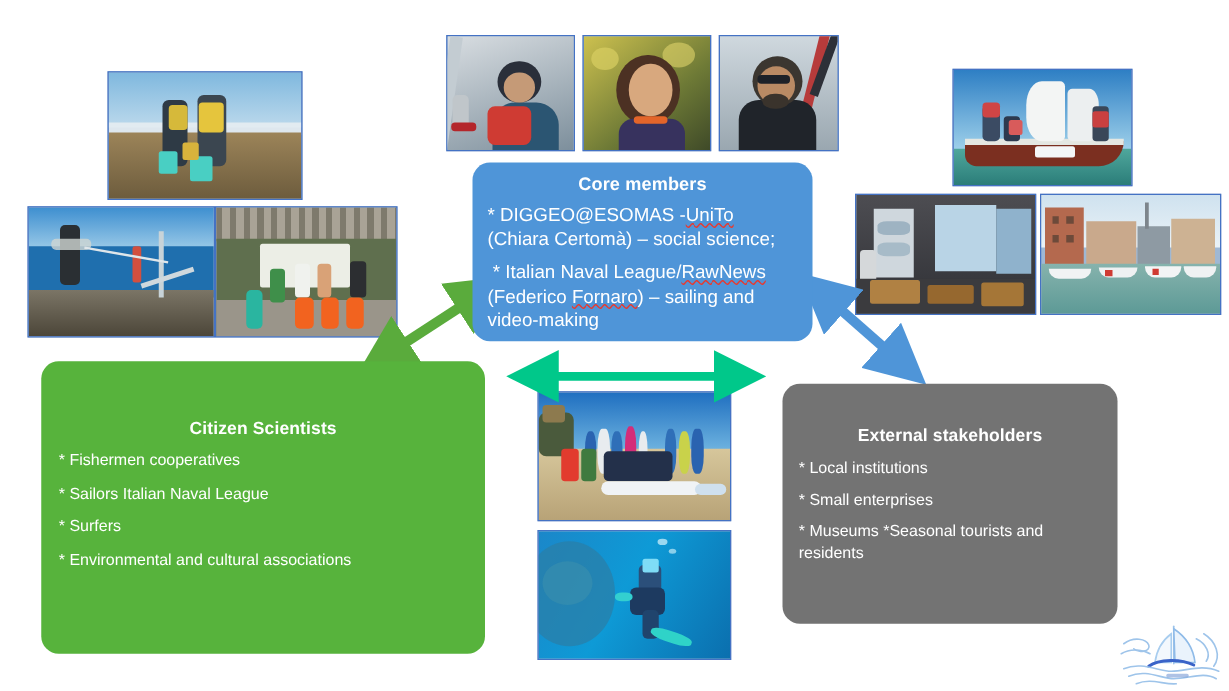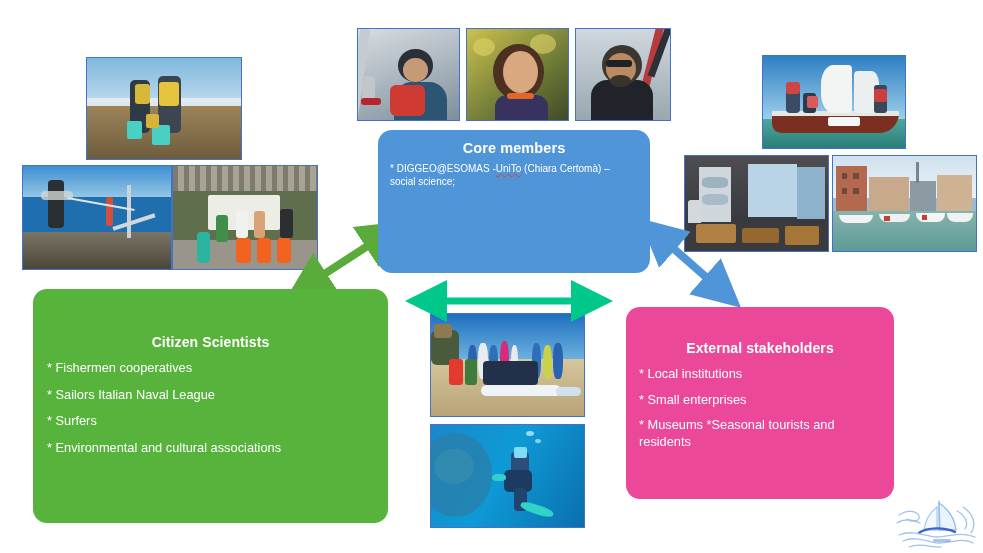--- a/index.html
+++ b/index.html
@@ -44,33 +44,33 @@
     font-size:12.6px;
     line-height:1.30;
   }
 
   #core-members-box{
     left:378px;top:130px;width:272px;height:143px;
     background:#4f95d8;
     padding:9px 12px 0 12px;
   }
   #core-members-box .title{font-size:14.5px;margin:1px 0 7px 0;}
-  #core-members-box .line{margin-bottom:7px;font-size:10px;line-height:1.28;}
+  #core-members-box .line{margin-bottom:7px;font-size:15px;line-height:1.28;}
 
   #citizen-scientists-box{
     left:33px;top:289px;width:355px;height:234px;
     background:#57b33c;
     padding:0 14px;
   }
   #citizen-scientists-box .title{font-size:14px;margin:45px 0 10px 0;}
   #citizen-scientists-box .line{margin-bottom:10px;font-size:12.8px;}
 
   #external-stakeholders-box{
     left:626px;top:307px;width:268px;height:192px;
-    background:#ec4899;
+    background:#737373;
     padding:0 13px;
   }
   #external-stakeholders-box .title{font-size:14px;margin:33px 0 10px 0;}
   #external-stakeholders-box .line{margin-bottom:9px;font-size:12.8px;}
 
   
   .arrow-svg{position:absolute;overflow:visible;}
 
   
   .sq{
@@ -280,20 +280,23 @@
       </marker>
     </defs>
     <line x1="12" y1="12" x2="78" y2="70" stroke="#4f95d8" stroke-width="8" marker-start="url(#bh-start)" marker-end="url(#bh-end)"></line>
   </svg>
 
   <div class="box" id="core-members-box">
     <div class="title">Core members</div>
     <div class="line">
       <span>* DIGGEO@ESOMAS -<span class="sq">UniTo</span> (Chiara Certomà) – social science;</span>
     </div>
+    <div class="line">
+      <span>&nbsp;* Italian Naval League/<span class="sq">RawNews</span> (Federico <span class="sq">Fornaro</span>) – sailing and video-making</span>
+    </div>
   </div>
 
   <div class="box" id="citizen-scientists-box">
     <div class="title">Citizen Scientists</div>
     <div class="line">* Fishermen cooperatives</div>
     <div class="line">* Sailors Italian Naval League</div>
     <div class="line">* Surfers</div>
     <div class="line">* Environmental and cultural associations</div>
   </div>
 

